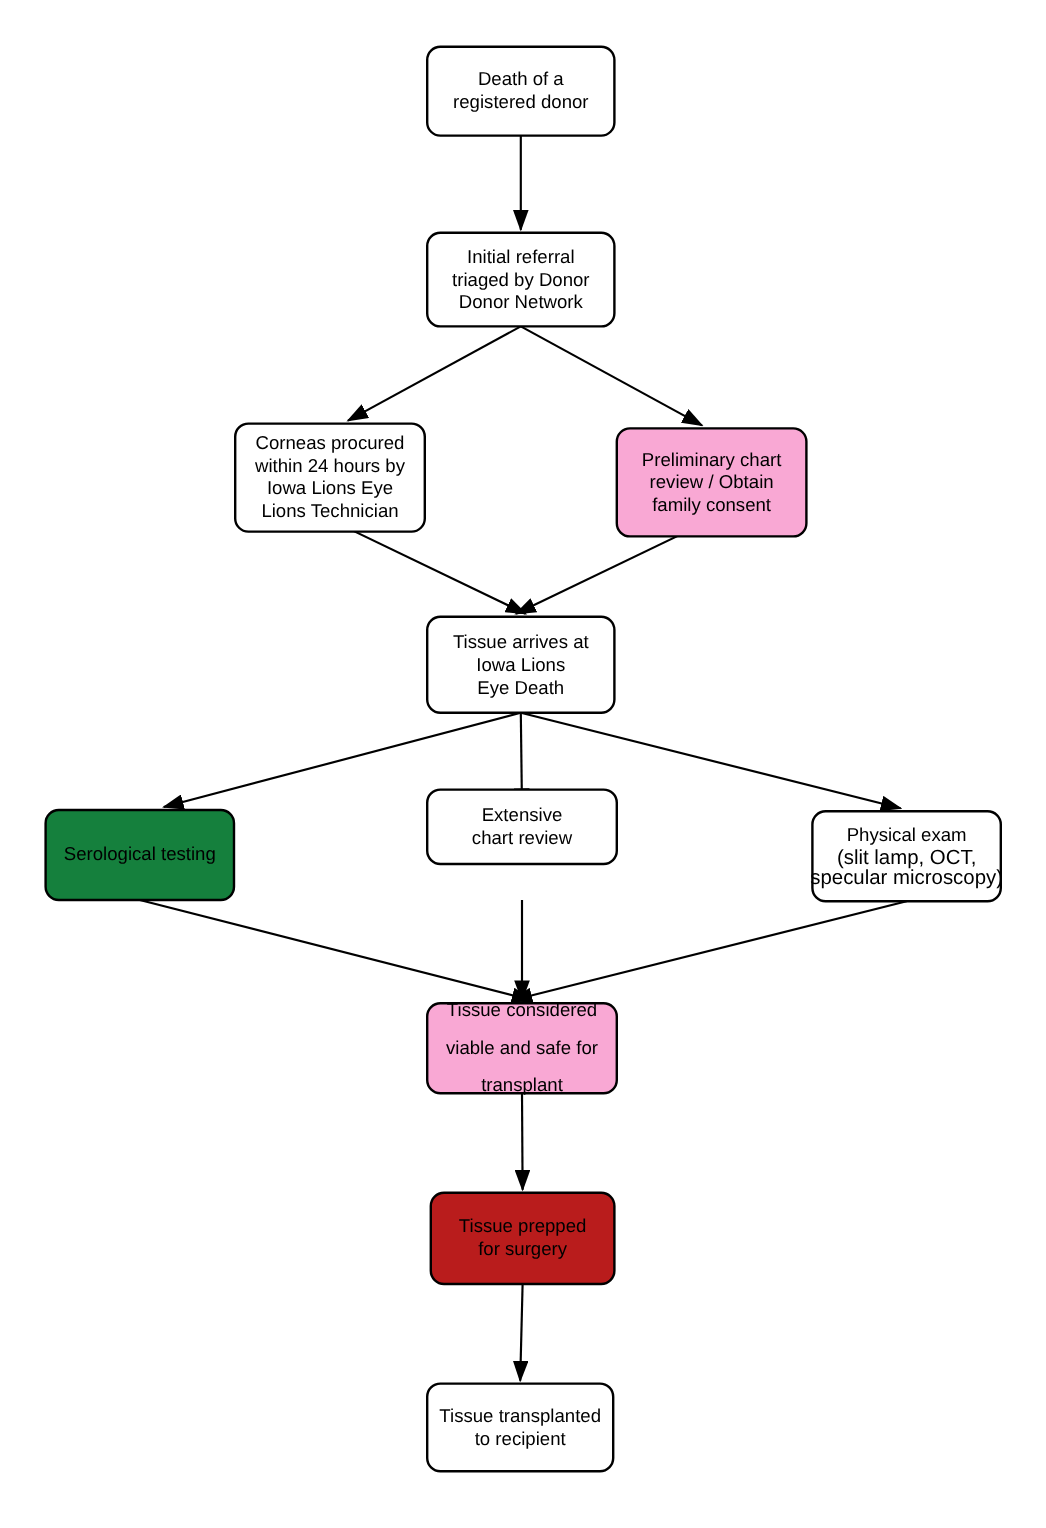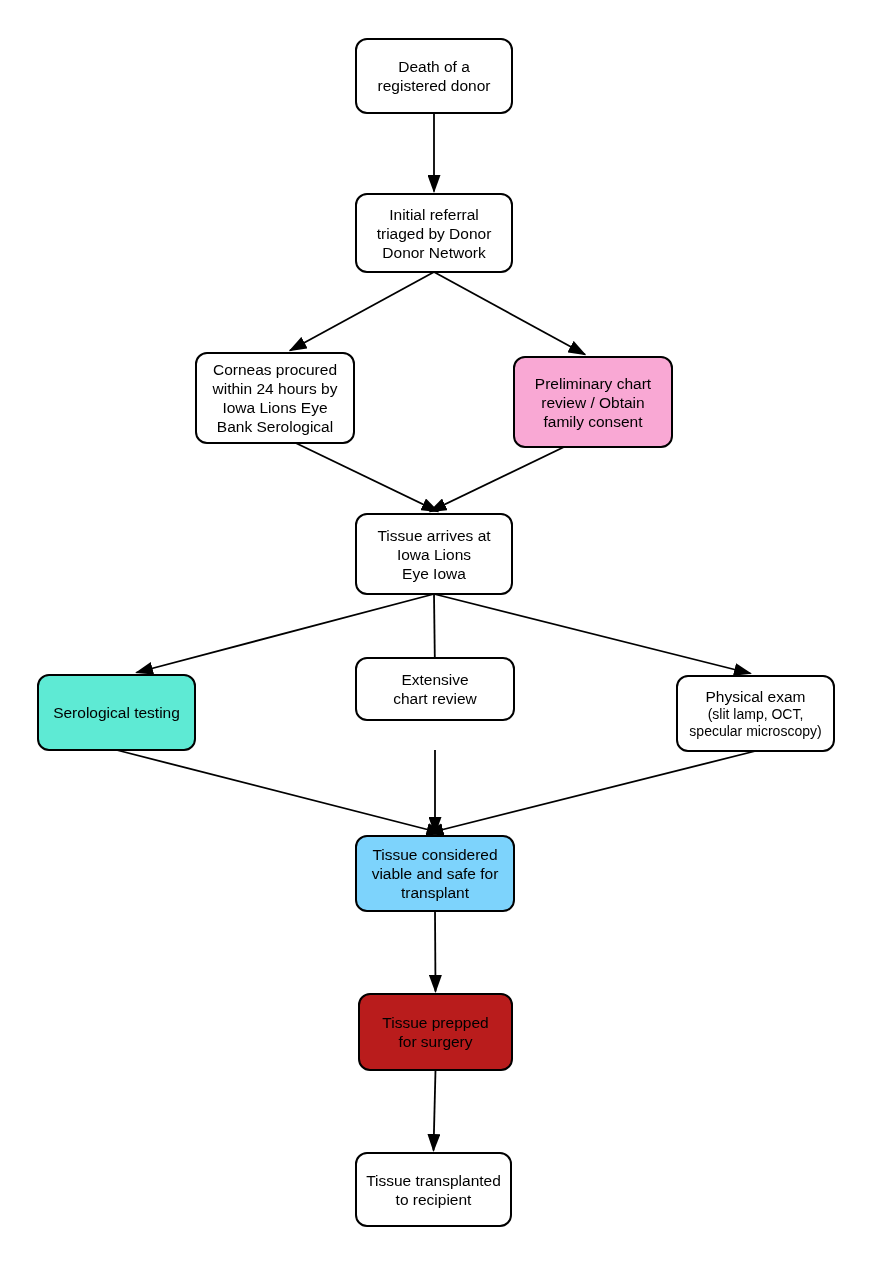--- a/index.html
+++ b/index.html
@@ -32,21 +32,21 @@
     align-items: center;
     justify-content: center;
     text-align: center;
     color: #000;
     font-size: 15.5px;
     line-height: 19px;
     padding: 8px 2px;
   }
   .node .line { display: block; white-space: nowrap; }
   .node .line.small {
-    font-size: 14px;
+    font-size: 17px;
     line-height: 17.5px;
   }
 </style>
 </head>
 <body>
 
 <div class="stage" style="background: rgb(255, 255, 255);">
     <svg class="edges-layer" width="872" height="1273" viewBox="0 0 872 1273">
       <defs>
         <marker id="arrowhead" markerUnits="userSpaceOnUse" viewBox="0 0 18 13" markerWidth="18" markerHeight="13" refX="16.5" refY="6.5" orient="auto">
@@ -73,45 +73,45 @@
     </div>
     <div class="node" style="left: 355px; top: 193px; width: 158px; height: 80px; border-color: rgb(0, 0, 0); background: rgb(255, 255, 255);">
       <span class="line">Initial referral</span>
       <span class="line">triaged by Donor</span>
       <span class="line">Donor Network</span>
     </div>
     <div class="node" style="left: 195px; top: 352px; width: 160px; height: 92px; border-color: rgb(0, 0, 0); background: rgb(255, 255, 255);">
       <span class="line">Corneas procured</span>
       <span class="line">within 24 hours by</span>
       <span class="line">Iowa Lions Eye</span>
-      <span class="line">Bank Serological</span>
+      <span class="line">Lions Technician</span>
     </div>
     <div class="node" style="left: 513px; top: 356px; width: 160px; height: 92px; border-color: rgb(0, 0, 0); background: #f9a8d4;">
       <span class="line">Preliminary chart</span>
       <span class="line">review / Obtain</span>
       <span class="line">family consent</span>
     </div>
     <div class="node" style="left: 355px; top: 513px; width: 158px; height: 82px; border-color: rgb(0, 0, 0); background: rgb(255, 255, 255);">
       <span class="line">Tissue arrives at</span>
       <span class="line">Iowa Lions</span>
-      <span class="line">Eye Iowa</span>
+      <span class="line">Eye Death</span>
     </div>
-    <div class="node" style="left: 37px; top: 674px; width: 159px; height: 77px; border-color: rgb(0, 0, 0); background: #5eead4;">
+    <div class="node" style="left: 37px; top: 674px; width: 159px; height: 77px; border-color: rgb(0, 0, 0); background: #15803d;">
       <span class="line">Serological testing</span>
     </div>
     <div class="node" style="left: 355px; top: 657px; width: 160px; height: 64px; border-color: rgb(0, 0, 0); background: rgb(255, 255, 255);">
       <span class="line">Extensive</span>
       <span class="line">chart review</span>
     </div>
     <div class="node" style="left: 676px; top: 675px; width: 159px; height: 77px; border-color: rgb(0, 0, 0); background: rgb(255, 255, 255);">
       <span class="line">Physical exam</span>
       <span class="line small">(slit lamp, OCT,</span>
       <span class="line small">specular microscopy)</span>
     </div>
-    <div class="node" style="left: 355px; top: 835px; width: 160px; height: 77px; border-color: rgb(0, 0, 0); background: #7dd3fc;">
+    <div class="node" style="left: 355px; top: 835px; width: 160px; height: 77px; border-color: rgb(0, 0, 0); background: #f9a8d4; gap: 12px;">
       <span class="line">Tissue considered</span>
       <span class="line">viable and safe for</span>
       <span class="line">transplant</span>
     </div>
     <div class="node" style="left: 358px; top: 993px; width: 155px; height: 78px; border-color: rgb(0, 0, 0); background: #b91c1c;">
       <span class="line">Tissue prepped</span>
       <span class="line">for surgery</span>
     </div>
     <div class="node" style="left: 355px; top: 1152px; width: 157px; height: 75px; border-color: rgb(0, 0, 0); background: rgb(255, 255, 255);">
       <span class="line">Tissue transplanted</span>

